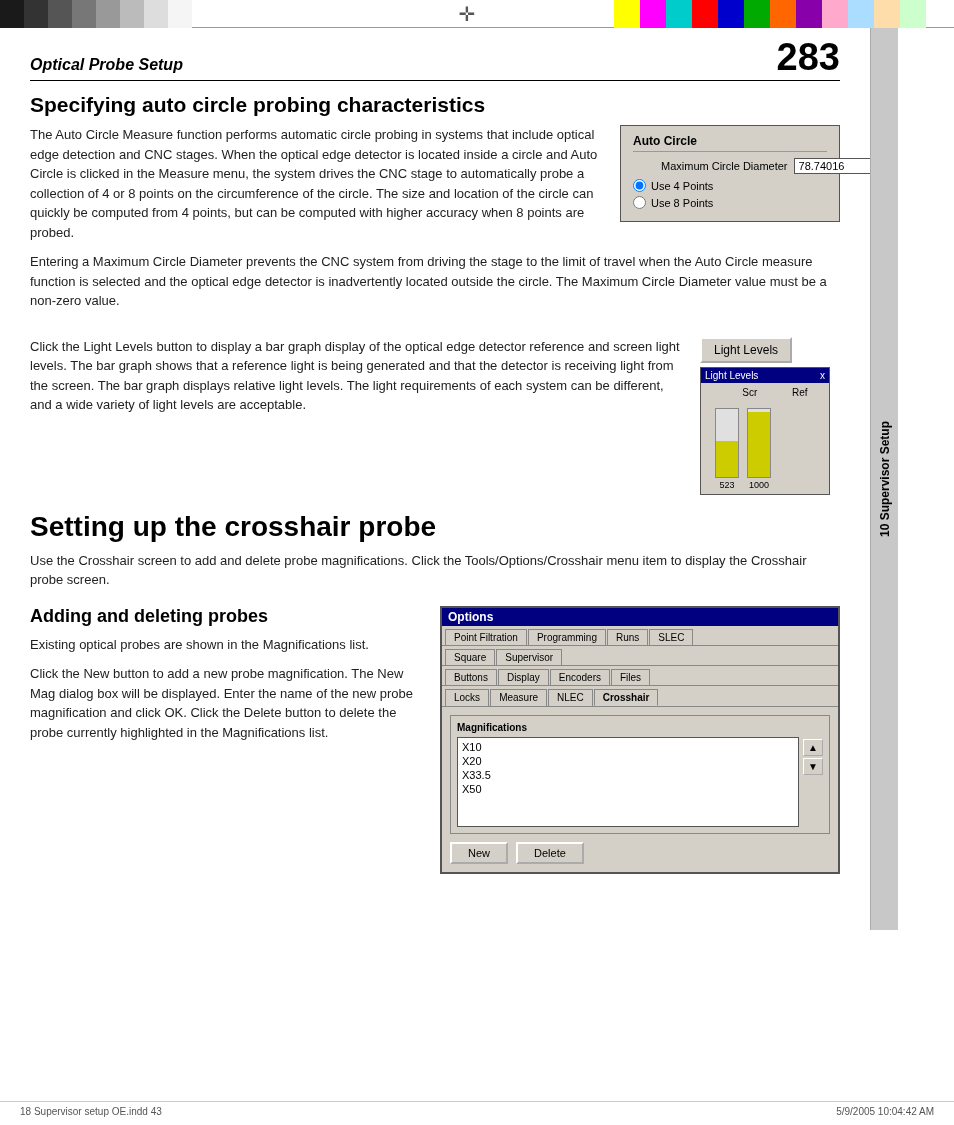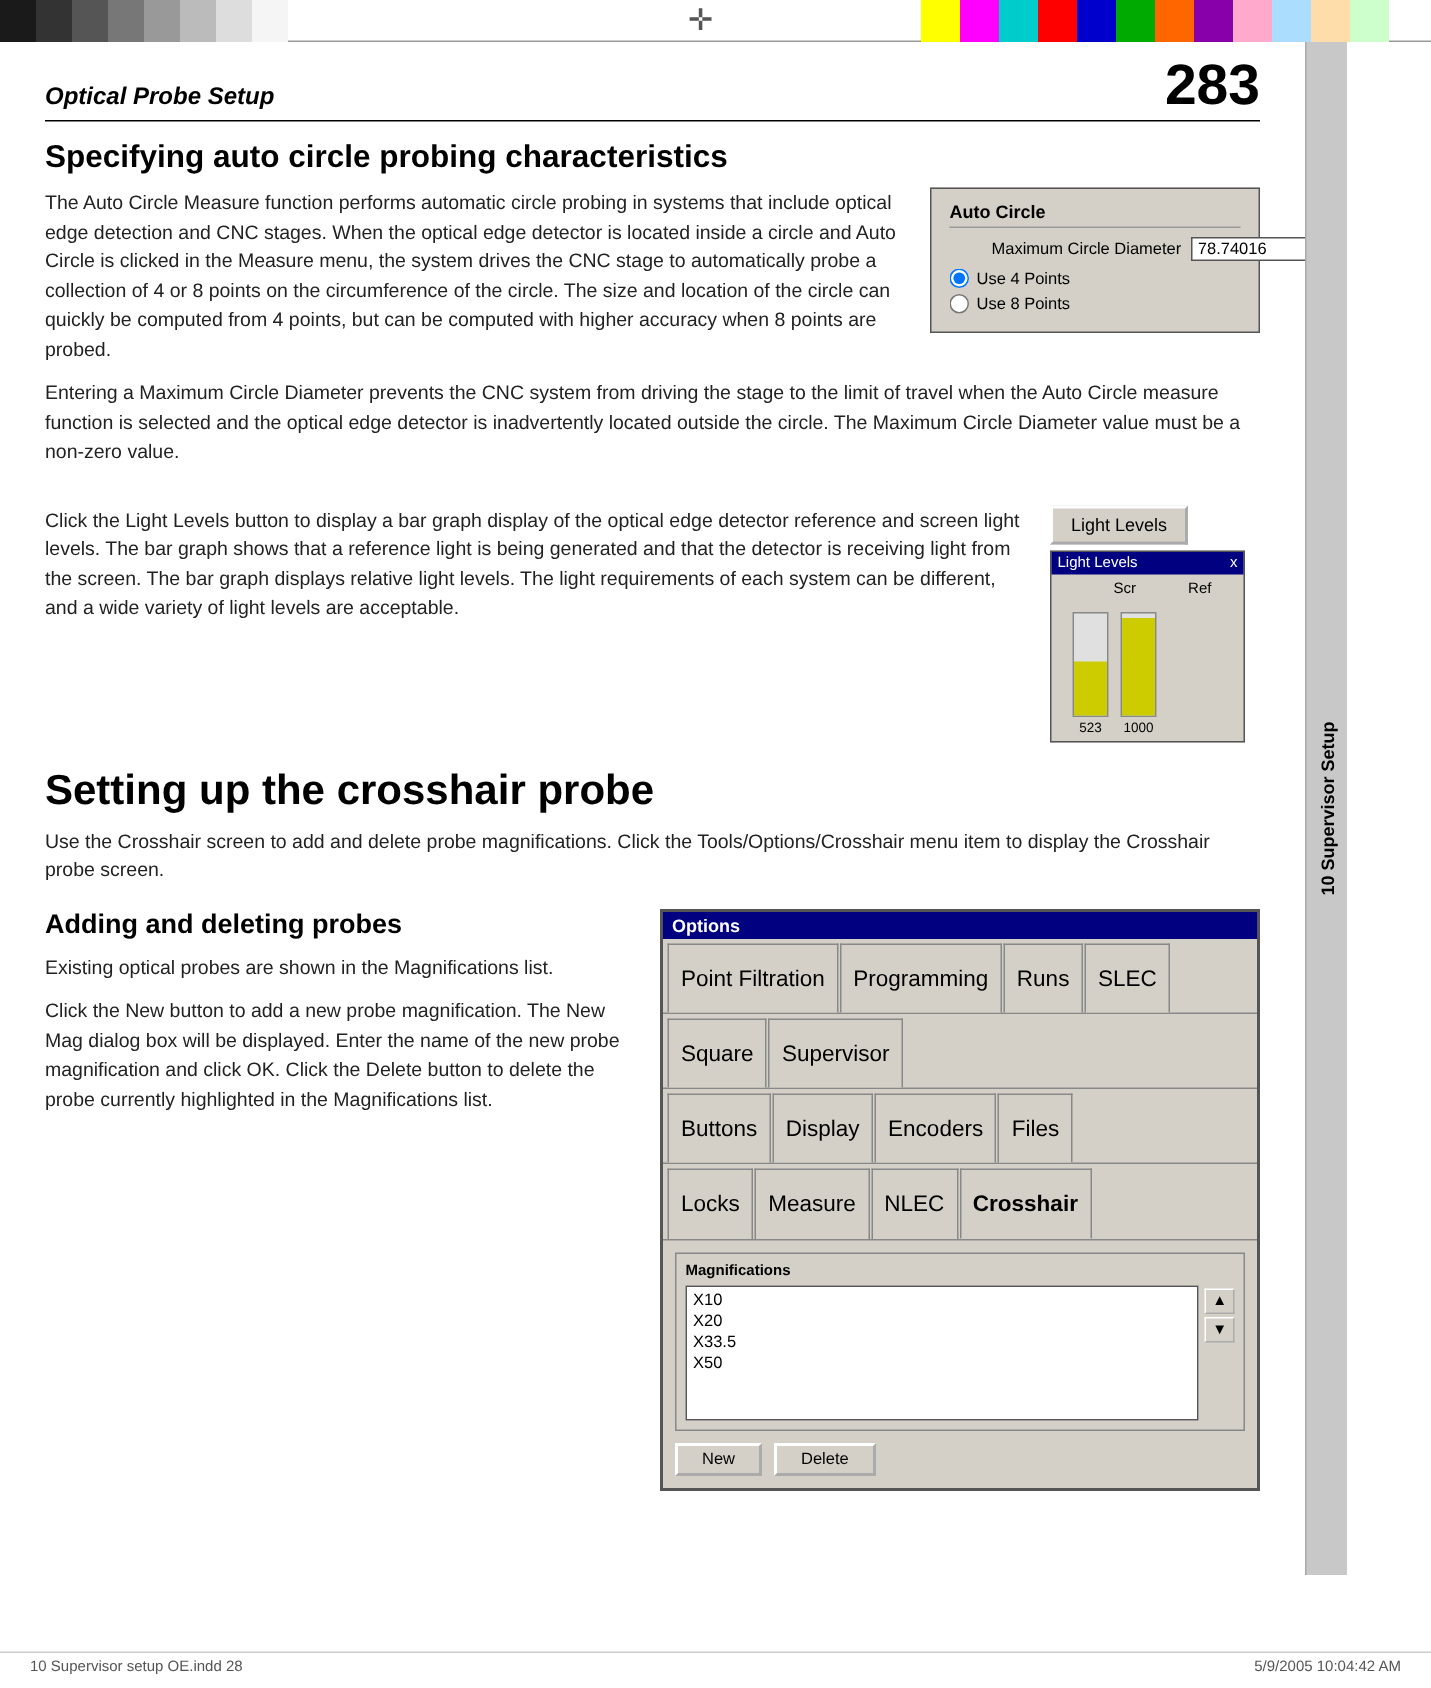--- a/index.html
+++ b/index.html
@@ -256,22 +256,22 @@
       display: flex;
       background: #d4d0c8;
       border-bottom: 1px solid #888;
       padding: 3px 3px 0 3px;
       gap: 1px;
     }
     .options-tab {
       background: #d4d0c8;
       border: 1px solid #888;
       border-bottom: none;
-      padding: 14px 8px;
-      font-size: 15px;
+      padding: 2px 8px;
+      font-size: 10px;
       cursor: pointer;
       white-space: nowrap;
     }
     .options-tab.active {
       background: #d4d0c8;
       border-bottom: 1px solid #d4d0c8;
       font-weight: bold;
     }
     .options-body {
       padding: 8px;
@@ -519,15 +519,15 @@
     </div>
 
   </div>
 
   <div class="sidebar-tab">
     <span class="sidebar-tab-text">10 Supervisor Setup</span>
   </div>
 </div>
 
 <div class="page-footer">
-  <span>10 Supervisor setup OE.indd   28</span>
+  <span>18 Supervisor setup OE.indd   43</span>
   <span>5/9/2005   10:04:42 AM</span>
 </div>
 
 </body></html>

